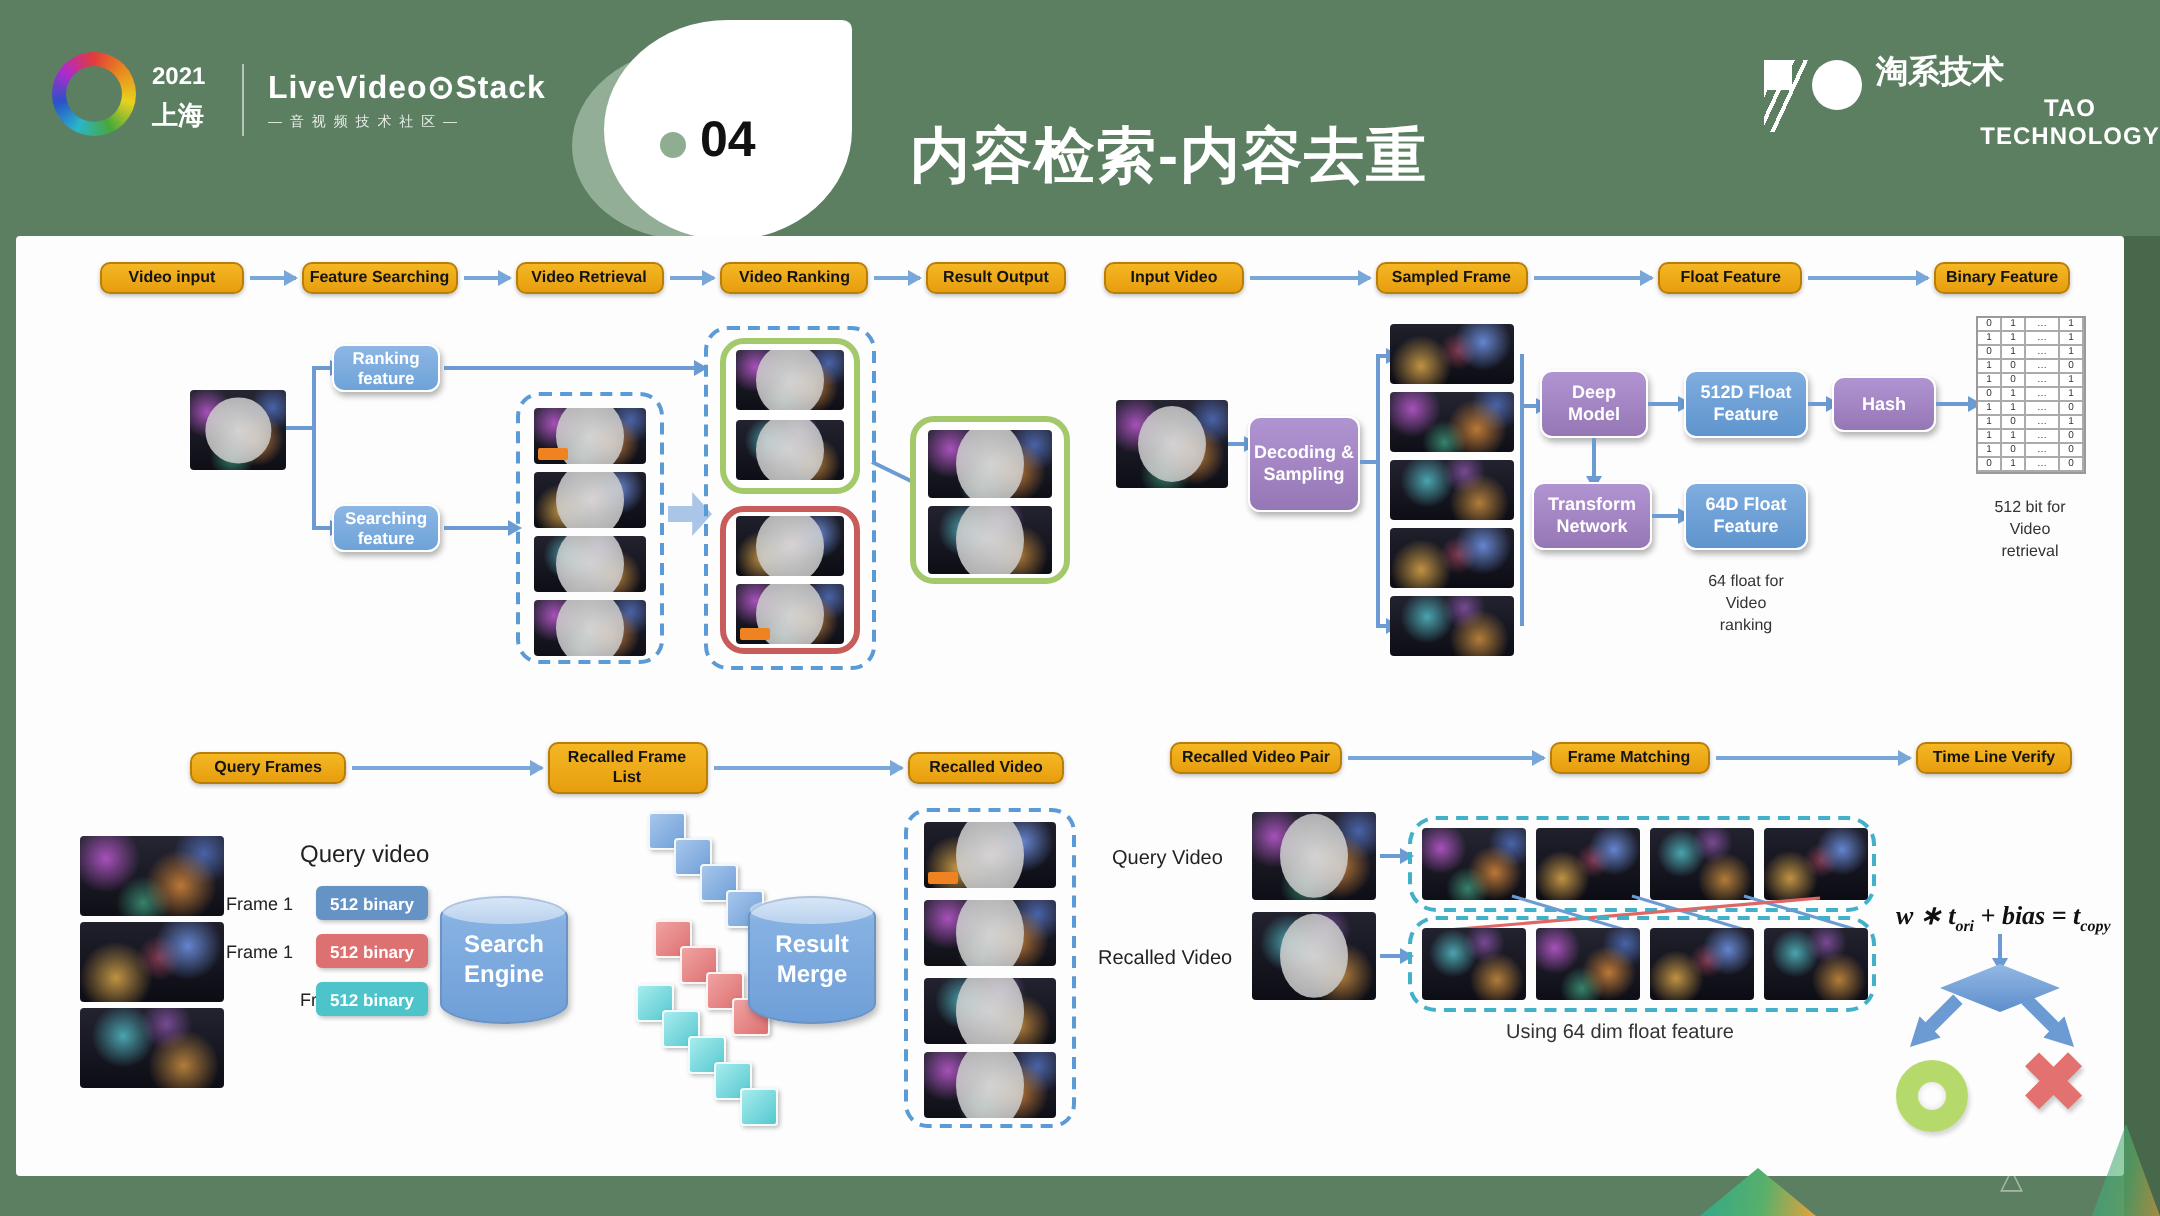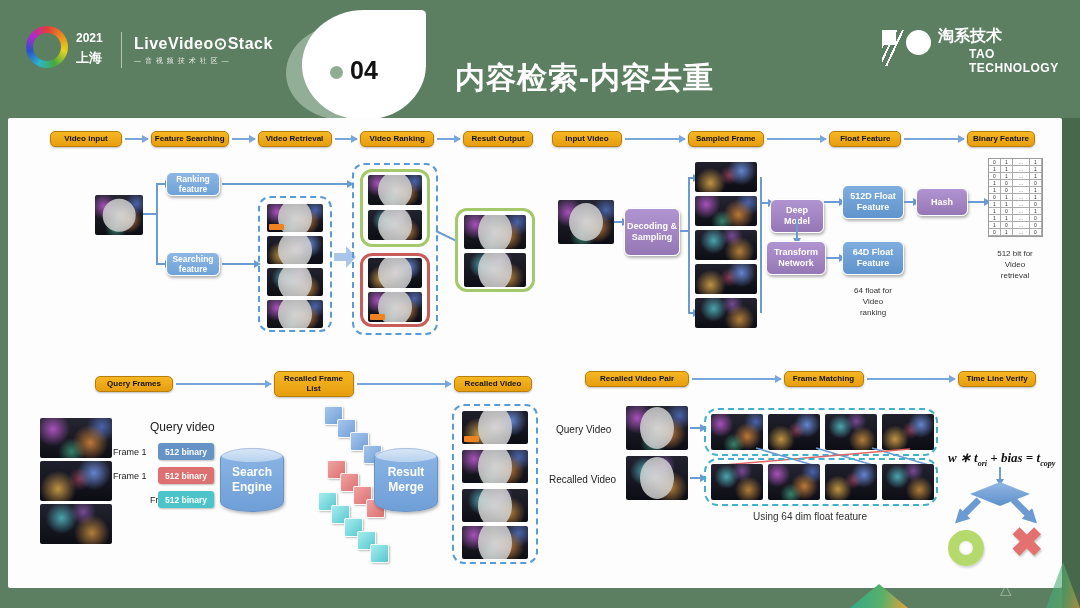--- a/index.html
+++ b/index.html
@@ -150,21 +150,21 @@
   <div class="drop-light"></div>
   <div class="drop-white"></div>
   <div class="slide-dot"></div>
   <div class="slide-num">04</div>
   <div class="page-title">内容检索-内容去重</div>
 
   <div class="tao-glyph-a"></div>
   <div class="tao-glyph-b"></div>
   <div class="tao-glyph-c"></div>
   <div class="abs hdr-txt" style="left:938px;top:26px;font-size:16px;">淘系技术</div>
-  <div class="abs hdr-txt" style="left:969px;top:47px;font-size:12px;letter-spacing:.5px;">TAO TECHNOLOGY</div>
+  <div class="abs hdr-txt" style="left:990px;top:47px;font-size:12px;letter-spacing:.5px;text-align:center;">TAO TECHNOLOGY</div>
 
   <div class="panel"></div>
   <div class="rstrip"></div>
 
   <div class="flow" style="left:50px;top:131px;width:483px;">
     <div class="fbox" style="width:72px;">Video input</div>
     <div class="fa"></div>
     <div class="fbox" style="width:78px;">Feature Searching</div>
     <div class="fa"></div>
     <div class="fbox" style="width:74px;">Video Retrieval</div>
@@ -228,21 +228,21 @@
   <div class="harr" style="left:688px;top:312px;width:6px;"></div>
 
   <div class="thumb tv2" style="left:695px;top:162px;width:62px;height:30px;"></div>
   <div class="thumb" style="left:695px;top:196px;width:62px;height:30px;"></div>
   <div class="thumb tv3" style="left:695px;top:230px;width:62px;height:30px;"></div>
   <div class="thumb tv2" style="left:695px;top:264px;width:62px;height:30px;"></div>
   <div class="thumb tv3" style="left:695px;top:298px;width:62px;height:30px;"></div>
   <div class="vline" style="left:760px;top:177px;height:136px;"></div>
   <div class="harr" style="left:760px;top:202px;width:9px;"></div>
 
-  <div class="purplebox" style="left:770px;top:185px;width:54px;height:34px;margin-top:14px;">Deep Model</div>
+  <div class="purplebox" style="left:770px;top:185px;width:54px;height:34px;">Deep Model</div>
   <div class="harr" style="left:824px;top:201px;width:16px;"></div>
   <div class="steelbox" style="left:842px;top:185px;width:62px;height:34px;">512D Float Feature</div>
   <div class="harr" style="left:904px;top:201px;width:10px;"></div>
   <div class="purplebox" style="left:916px;top:188px;width:52px;height:28px;">Hash</div>
   <div class="harr" style="left:968px;top:201px;width:17px;"></div>
   <div class="bmatrix" style="left:988px;top:158px;">
       <div class="bcell">0</div>
       <div class="bcell">1</div>
       <div class="bcell">…</div>
       <div class="bcell">1</div>
@@ -345,21 +345,21 @@
 
   <div class="dashed" style="left:452px;top:404px;width:86px;height:160px;"></div>
   <div class="thumb tv2 play" style="left:462px;top:411px;width:66px;height:33px;">
       <span class="tag"></span>
     </div>
   <div class="thumb play" style="left:462px;top:450px;width:66px;height:33px;"></div>
   <div class="thumb tv3 play" style="left:462px;top:489px;width:66px;height:33px;"></div>
   <div class="thumb play" style="left:462px;top:526px;width:66px;height:33px;"></div>
 
   <div class="flow" style="left:585px;top:371px;width:451px;">
-    <div class="fbox" style="width:104px;">Recalled Video Pair</div>
+    <div class="fbox" style="width:86px;">Recalled Video Pair</div>
     <div class="fa"></div>
     <div class="fbox" style="width:80px;">Frame Matching</div>
     <div class="fa"></div>
     <div class="fbox" style="width:78px;">Time Line Verify</div>
   </div>
 
   <div class="lbl" style="left:556px;top:424px;font-size:10px;">Query Video</div>
   <div class="thumb play" style="left:626px;top:406px;width:62px;height:44px;"></div>
   <div class="harr" style="left:690px;top:427px;width:11px;"></div>
   <div class="dashed-teal" style="left:704px;top:408px;width:234px;height:48px;"></div>

